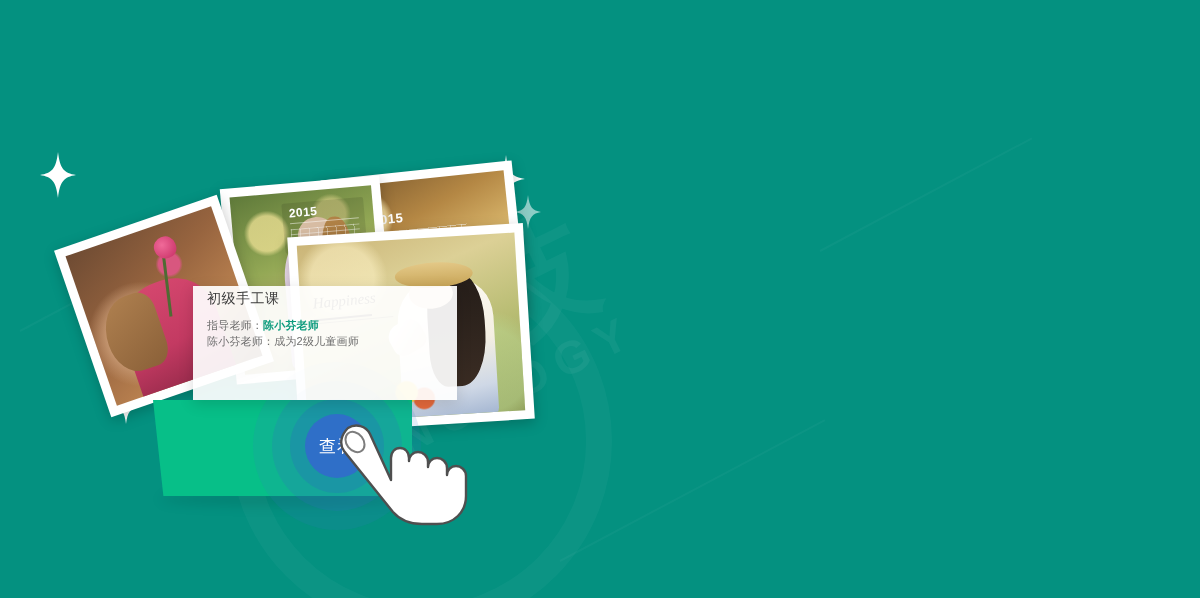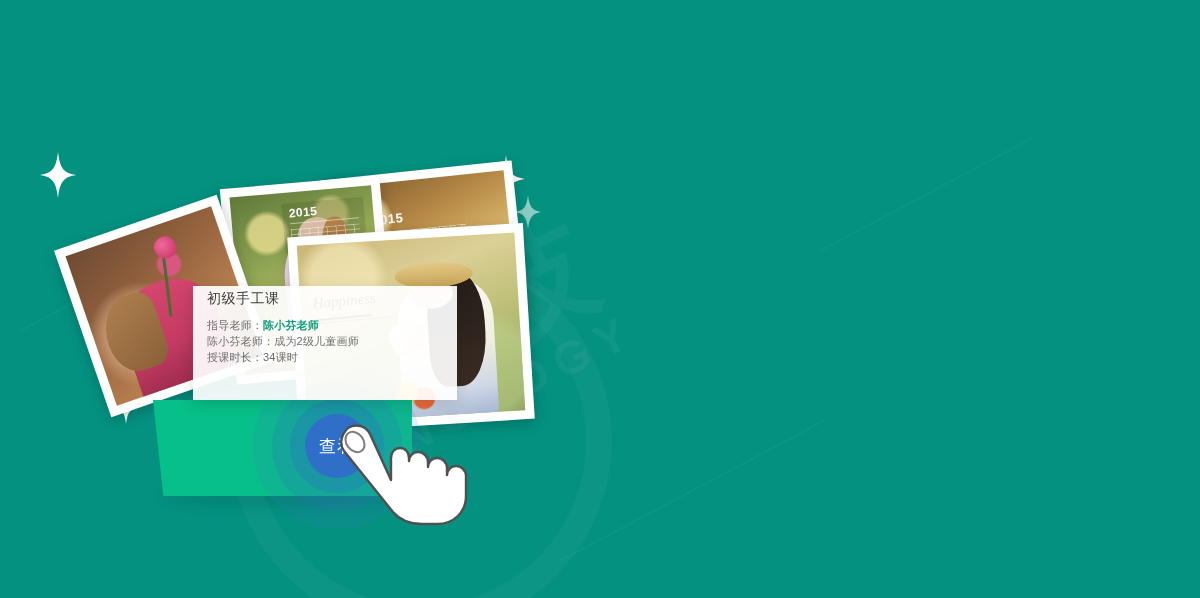--- a/index.html
+++ b/index.html
@@ -282,23 +282,20 @@
   <div class="ripple r3"></div>
 
   <div class="card">
     <h3>初级手工课</h3>
     <div class="row">
       <span>指导老师：</span><span class="hl">陈小芬老师</span>
     </div>
     <div class="row">
       <span>陈小芬老师：</span><span>成为2级儿童画师</span>
     </div>
-    <div class="row">
-      <span>授课时长：</span><span>34课时</span>
-    </div>
   </div>
 
   <button class="viewbtn">查看</button>
 
   <div class="hand">
     <svg width="150" height="130" viewBox="0 0 150 130">
       <g fill="#ffffff" stroke="#4f4f4f" stroke-width="2.4" stroke-linejoin="round" stroke-linecap="round">
         <path d="M18 8 C11 15 9 24 14 31 L63 92 C70 100 80 104 92 104 L107 104
                  C124 104 136 92 136 76 L136 56 C136 50 131 46 126 46
                  C121 46 117 50 117 55 L117 48 C117 42 112 38 107 38

